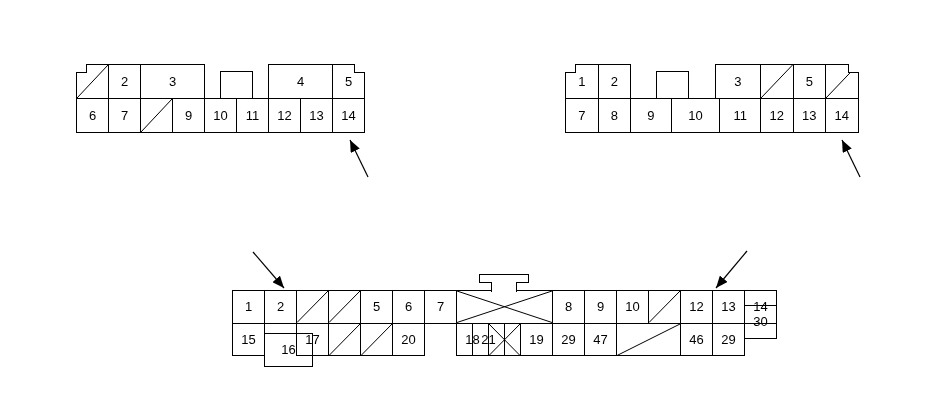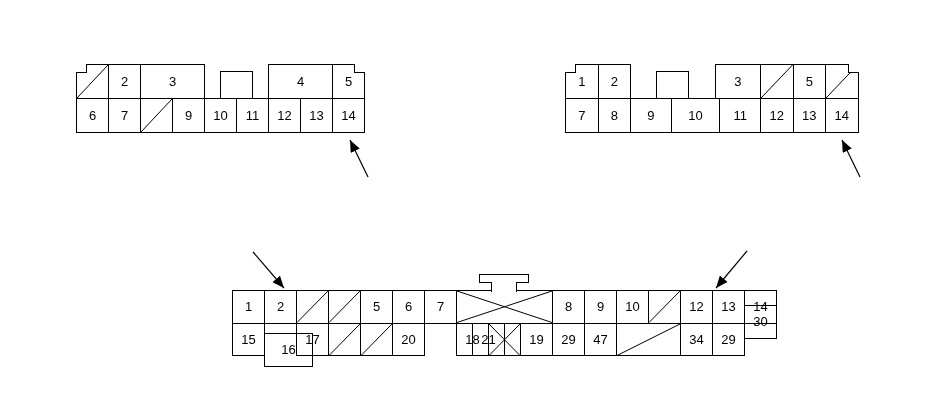--- a/index.html
+++ b/index.html
@@ -287,21 +287,21 @@
         </div>
         <div class="cell" style="left: 352px; top: 32.5px; width: 33px; height: 33.5px;">
           <span>47</span>
         </div>
         <div class="cell" style="left: 384px; top: 32.5px; width: 65px; height: 33.5px;">
           <svg viewBox="0 0 100 100" preserveAspectRatio="none">
             <line x1="0" y1="100" x2="100" y2="0" stroke="#000000" stroke-width="1" vector-effect="non-scaling-stroke"></line>
           </svg>
         </div>
         <div class="cell" style="left: 448px; top: 32.5px; width: 33px; height: 33.5px;">
-          <span>34</span>
+          <span>46</span>
         </div>
         <div class="cell" style="left: 480px; top: 32.5px; width: 33px; height: 33.5px;">
           <span>29</span>
         </div>
         <div class="cell" style="left: 512px; top: 15px; width: 33px; height: 33.5px;">
           <span>30</span>
         </div>
         <div class="hat-cap" style="left: 247px; top: -16px; width: 50px; height: 9px;"></div>
         <div class="hat-stem" style="left: 259px; top: -8px; width: 26px; height: 10px;"></div>
       </div>

